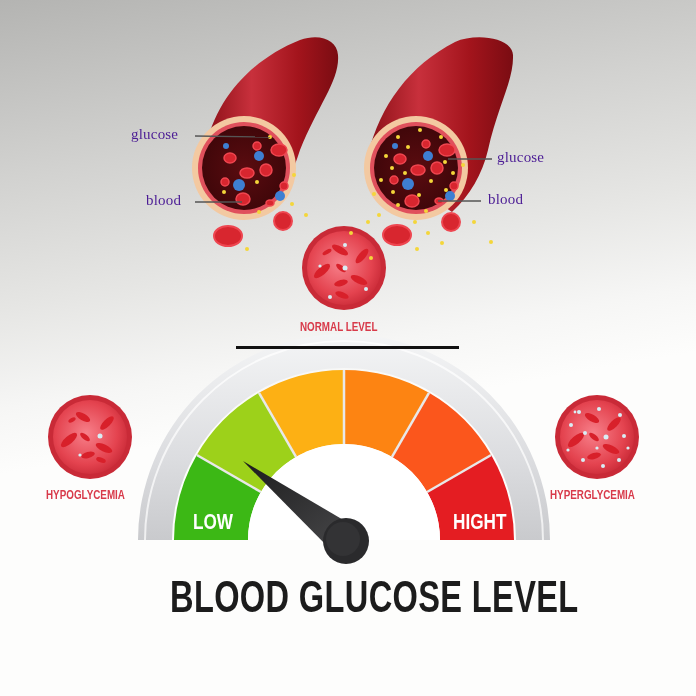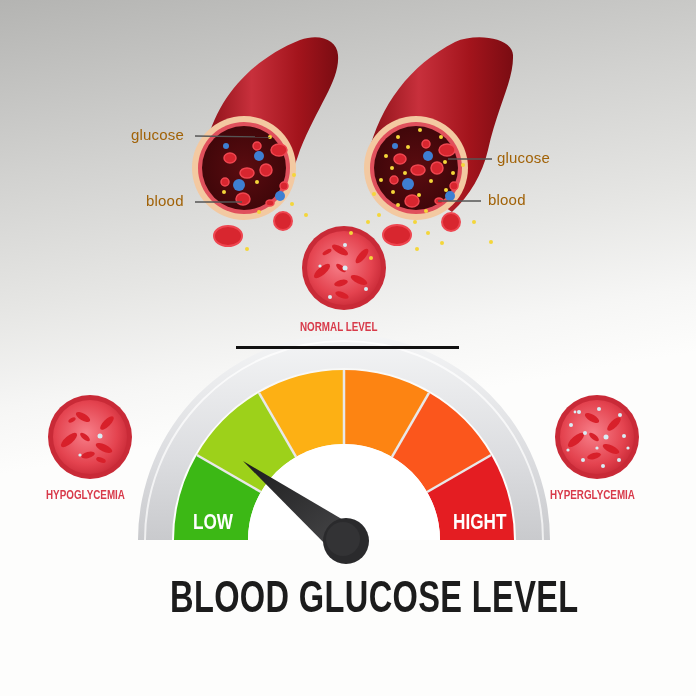--- a/index.html
+++ b/index.html
@@ -4,21 +4,21 @@
 <style>
   html, body { margin: 0; padding: 0; }
   body {
     width: 696px; height: 696px; overflow: hidden; position: relative;
     background: linear-gradient(170deg, #b4b4b2 0%, #d2d2d0 22%, #e6e6e4 38%, #f6f6f5 50%, #fdfdfc 58%, #fdfdfc 100%);
     font-family: "Liberation Sans", sans-serif;
   }
   .stage { position: absolute; left: 0; top: 0; width: 696px; height: 696px; }
   .svg-layer { position: absolute; left: 0; top: 0; }
   .label-plain {
-    position: absolute; font-family: Liberation Sans, sans-serif; font-size: 15px; color: #a16207;
+    position: absolute; font-family: Liberation Serif, serif; font-size: 15px; color: #4c1d95;
     letter-spacing: 0.2px; white-space: nowrap;
   }
   .label-cond {
     position: absolute; font-family: "Liberation Sans", sans-serif; font-weight: bold;
     color: #d83a4a; font-size: 12px; letter-spacing: 0px; white-space: nowrap;
     transform: scaleX(0.82); transform-origin: left center;
   }
   .gauge-text {
     position: absolute; font-family: "Liberation Sans", sans-serif; font-weight: bold;
     color: #ffffff; font-size: 22px; white-space: nowrap;

